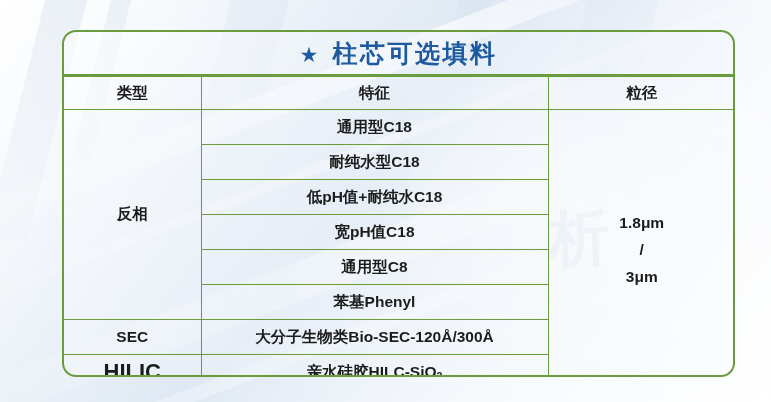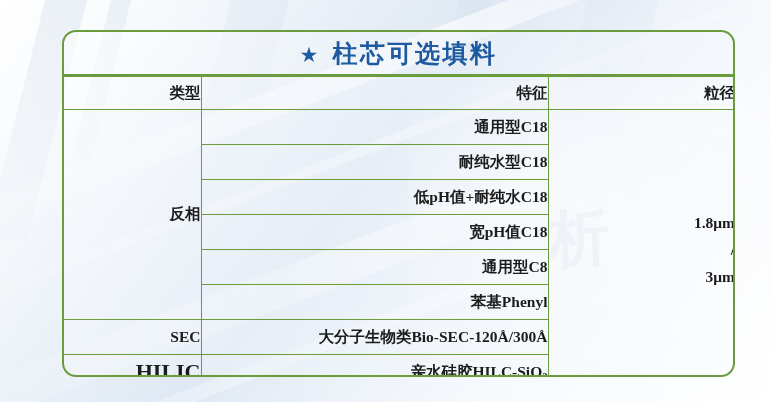--- a/index.html
+++ b/index.html
@@ -111,26 +111,25 @@
 
   
   table.grid {
     width: 100%;
     border-collapse: collapse;
     table-layout: fixed;
   }
   table.grid td, table.grid th {
     border: 1px solid #6a9c3d;
     padding: 0;
-    text-align: right;
+    text-align: center;
     vertical-align: middle;
     font-size: 15.5px;
     color: #1c1c1c;
     font-weight: bold;
-    font-family: Liberation Serif, serif;
   }
   table.grid td:first-child, table.grid th:first-child { border-left: 0; }
   table.grid td:last-child,  table.grid th:last-child  { border-right: 0; }
   table.grid tr:last-child td { border-bottom: 0; }
 
   .col-type { width: 137px; }
   .col-feat { width: 347px; }
   .col-size { width: 187px; }
 
   thead th {

